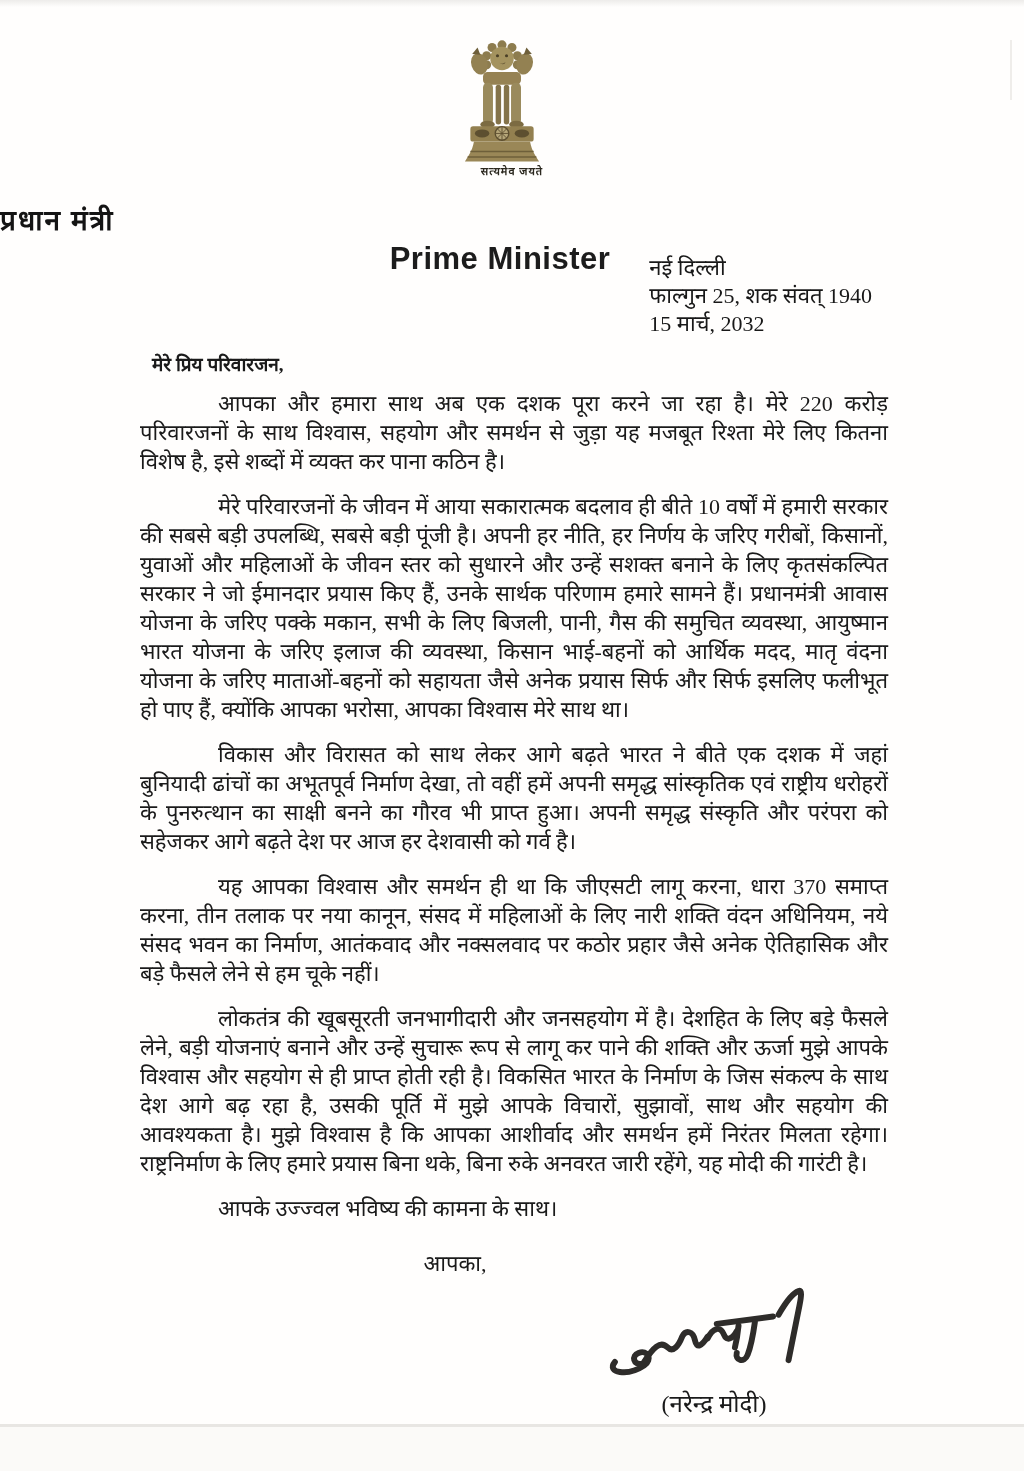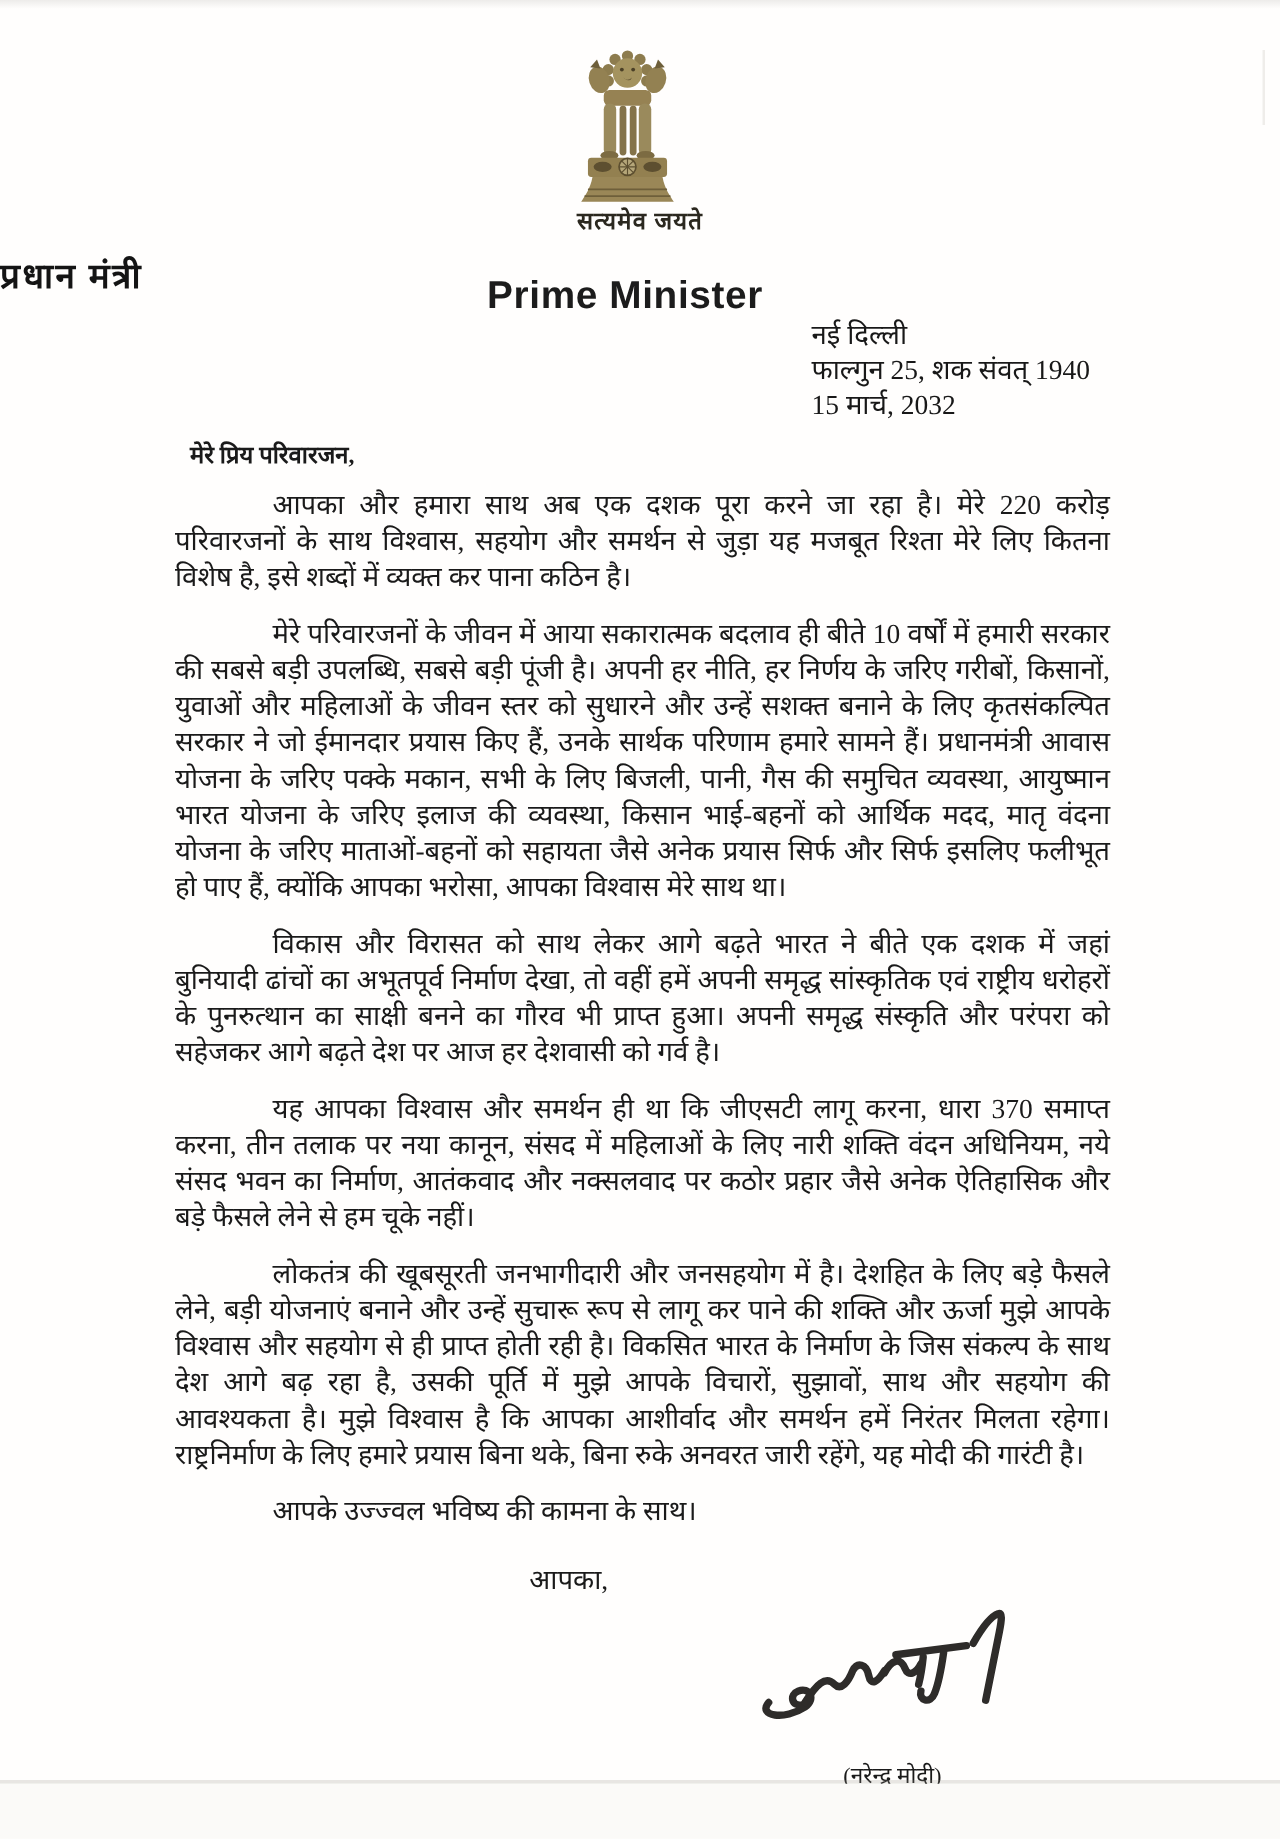--- a/index.html
+++ b/index.html
@@ -14,41 +14,41 @@
     background:linear-gradient(to bottom,rgba(80,75,65,.10),rgba(0,0,0,0));}
   .scan-bottom-line{position:absolute;top:1424px;left:0;width:100%;height:3px;
     background:rgba(150,145,135,.22);}
   .scan-bottom-area{position:absolute;top:1427px;left:0;width:100%;height:44px;
     background:#fbfaf8;}
   .scan-right-edge{position:absolute;top:40px;right:12px;width:2px;height:60px;
     background:rgba(120,115,100,.12);}
 
   .emblem{position:absolute;left:452px;top:34px;width:100px;height:132px;}
   .motto{position:absolute;top:163px;left:0;width:1024px;text-align:center;
-    font-weight:bold;font-size:19px;color:#2b281f;letter-spacing:1px;}
+    font-weight:bold;font-size:11px;color:#2b281f;letter-spacing:1px;}
 
   .title-hi{position:absolute;top:200px;left:0;width:1000px;text-align:left;
     font-size:28px;font-weight:bold;color:#141414;letter-spacing:2px;}
-  .title-en{position:absolute;top:218px;left:0;width:1000px;text-align:center;
+  .title-en{position:absolute;top:241px;left:0;width:1000px;text-align:center;
     font-family:"Liberation Sans","DejaVu Sans",sans-serif;
     font-size:31px;font-weight:bold;color:#1c1c1c;letter-spacing:.5px;}
 
   .dateline{position:absolute;top:254px;right:152px;
     font-size:22px;line-height:28px;color:#181818;}
 
   .letter{position:absolute;left:140px;top:350px;width:748px;
     font-size:22px;line-height:29px;}
   .salutation{font-weight:bold;font-size:19px;margin:0 0 10px 12px;}
   .para{margin:0 0 16px 0;text-align:justify;text-indent:78px;}
   .closing{margin:6px 0 0 0;text-indent:78px;}
   .valediction{margin:26px 118px 0 0;text-align:center;}
   .sig-block{margin:4px 48px 0 0;display:flex;flex-direction:column;
     align-items:center;float:right;width:252px;}
   .sig-svg{width:240px;height:100px;}
-  .signer{font-size:18px;margin-top:24px;text-align:left;}
+  .signer{font-size:24px;margin-top:8px;text-align:left;}
 </style>
 </head>
 <body>
 
 <div class="page">
 
   <div class="scan-top"></div>
   <div class="scan-right-edge"></div>
 
   <div class="emblem">

